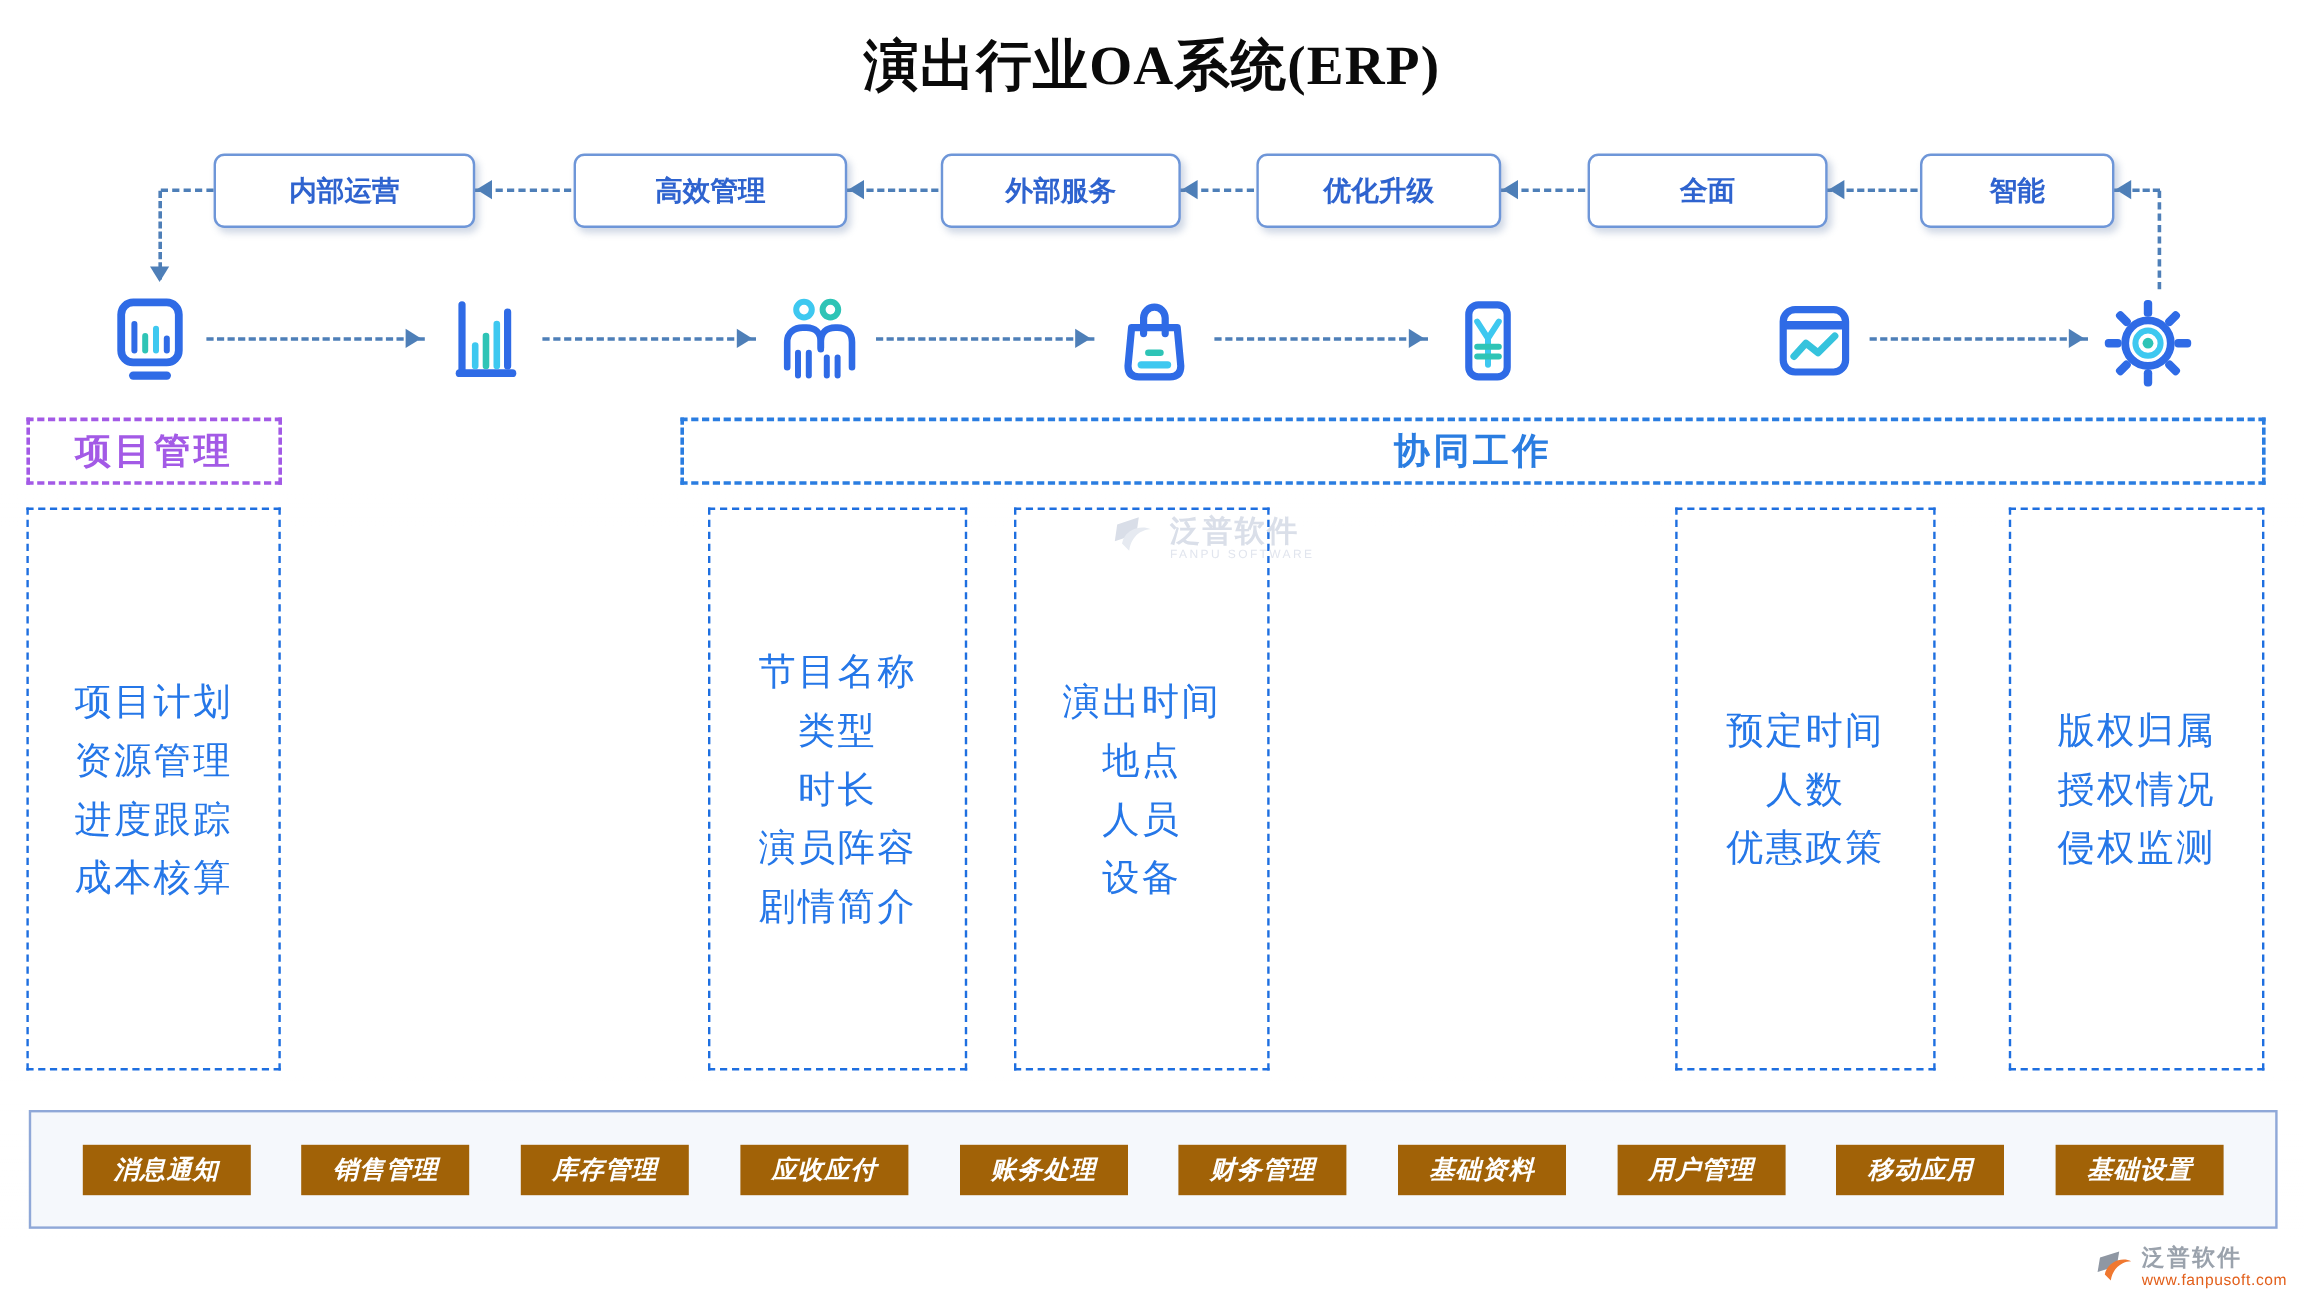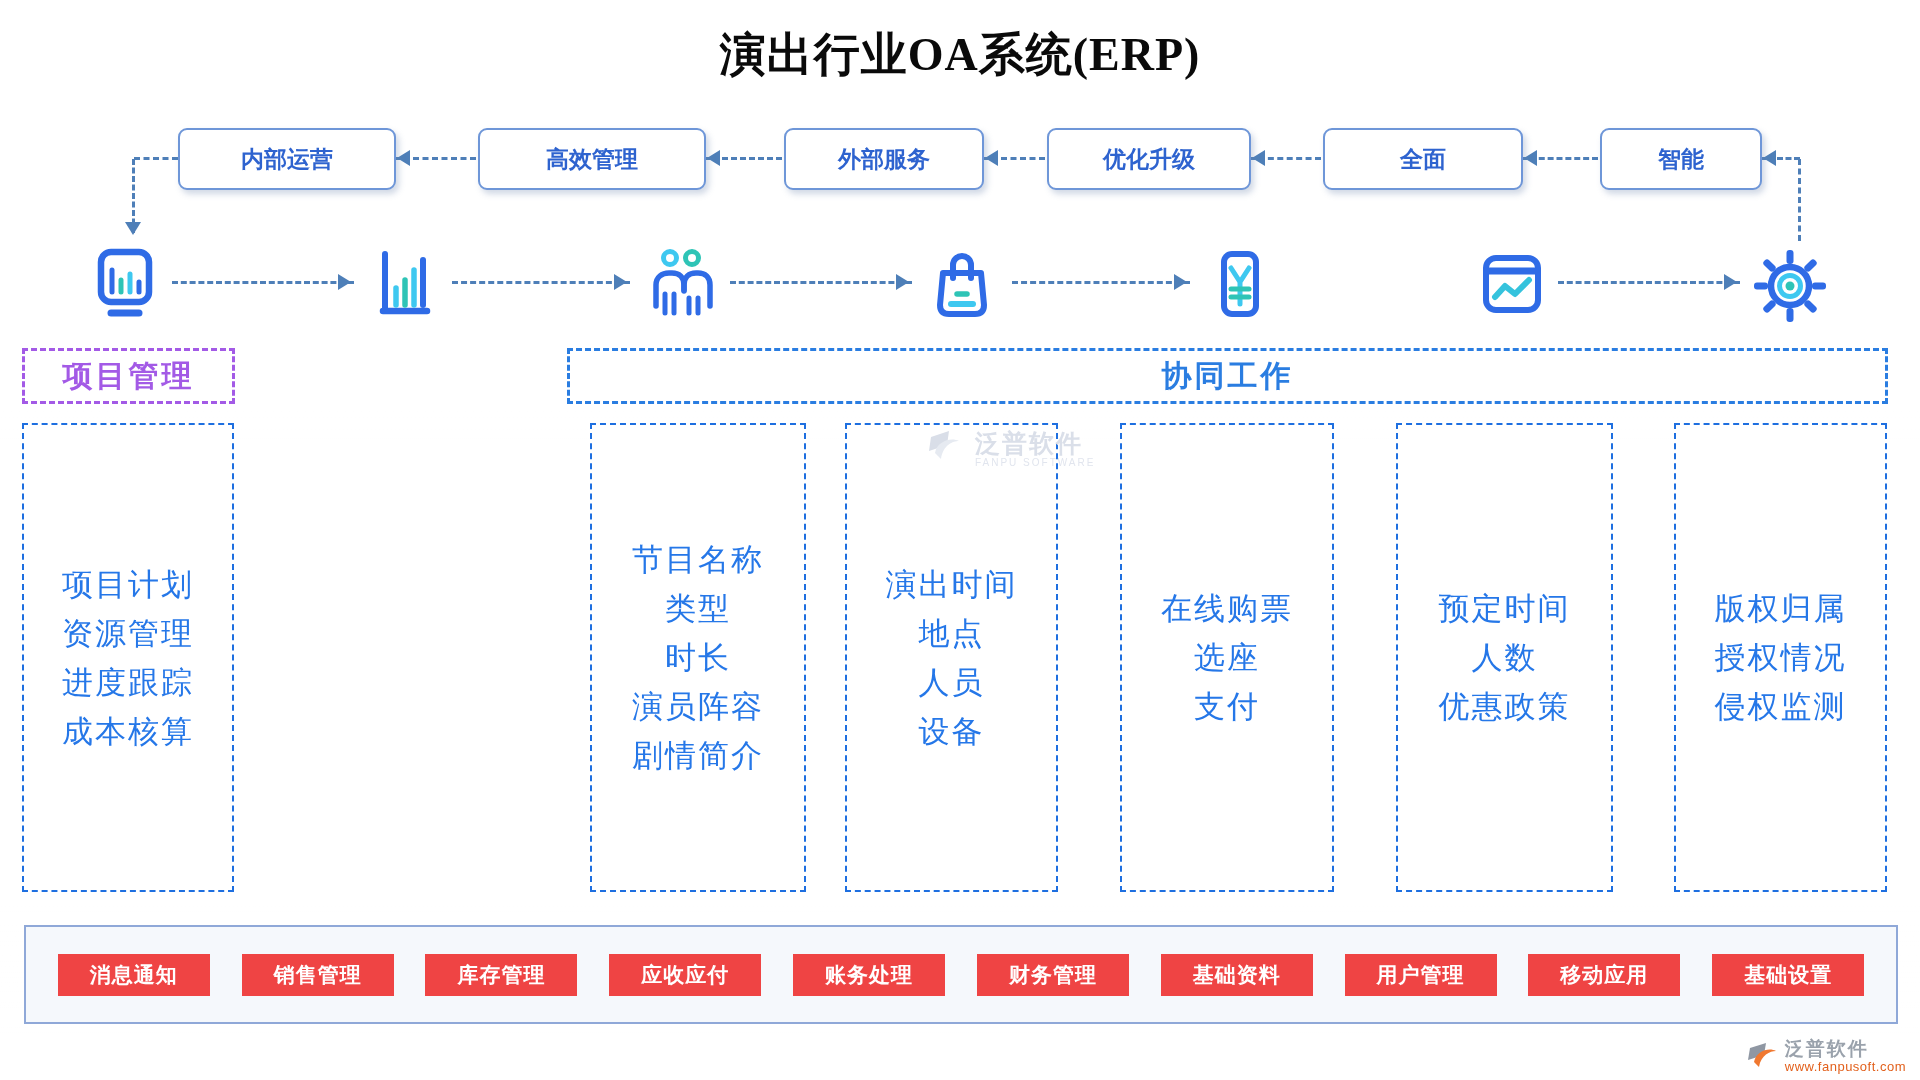--- a/index.html
+++ b/index.html
@@ -61,23 +61,23 @@
   }
   .watermark .wm-name{font-size:25px;font-weight:bold;color:#dadfe9;letter-spacing:2px;line-height:26px;}
   .watermark .wm-sub{font-size:10px;color:#e1e5ee;letter-spacing:2px;font-family:"Liberation Sans",sans-serif;}
   
   .panel{
     position:absolute;left:24px;top:925px;width:1870px;height:95px;
     background:rgba(243,247,252,.86);border:2px solid #8fa8d8;
     display:flex;align-items:center;justify-content:space-evenly;z-index:3;
   }
   .btn{
-    width:152px;height:42px;background:#ef4444;color:#ffffff;
+    width:140px;height:42px;background:#a16207;color:#ffffff;
     font-size:21px;font-weight:bold;letter-spacing:1px;
-    display:flex;align-items:center;justify-content:center;cursor:pointer;
+    display:flex;align-items:center;justify-content:center;cursor:pointer;font-style:italic;
   }
   
   .reflection{
     position:absolute;left:0;width:1920px;overflow:hidden;opacity:.45;z-index:0;pointer-events:none;
   }
   .reflection::after{
     content:"";position:absolute;inset:0;
     background:linear-gradient(to bottom,rgba(255,255,255,.55),rgba(255,255,255,.98) 75%);
   }
   
@@ -224,25 +224,20 @@
     <span>时长</span>
     <span>演员阵容</span>
     <span>剧情简介</span>
   </div>
   <div class="col" style="left:845px;width:209px;">
     <span>演出时间</span>
     <span>地点</span>
     <span>人员</span>
     <span>设备</span>
   </div>
-  <div class="col" style="left:1120px;width:210px;">
-    <span>在线购票</span>
-    <span>选座</span>
-    <span>支付</span>
-  </div>
   <div class="col" style="left:1396px;width:213px;">
     <span>预定时间</span>
     <span>人数</span>
     <span>优惠政策</span>
   </div>
   <div class="col" style="left:1674px;width:209px;">
     <span>版权归属</span>
     <span>授权情况</span>
     <span>侵权监测</span>
   </div>

